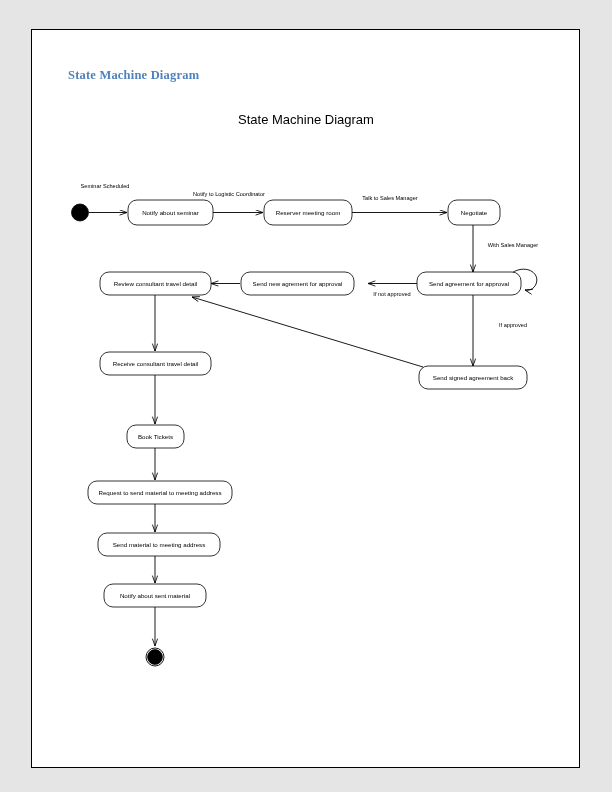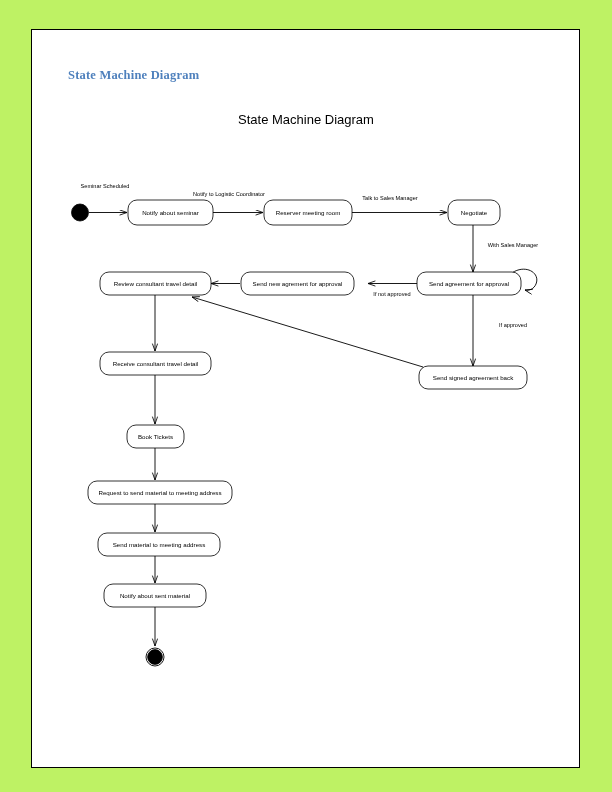--- a/index.html
+++ b/index.html
@@ -13,21 +13,21 @@
     height: 792px;
     font-family: "Liberation Sans", sans-serif;
     position: relative;
     overflow: hidden;
   }
   #page {
     position: absolute;
     left: 0; top: 0;
     width: 612px;
     height: 792px;
-    background: #bef264;
+    background: #e5e5e5;
   }
   #page-border {
     position: absolute;
     left: 31px;
     top: 29px;
     width: 549px;
     height: 739px;
     border: 1.6px solid #000000;
     box-sizing: border-box;
     background: #ffffff;

